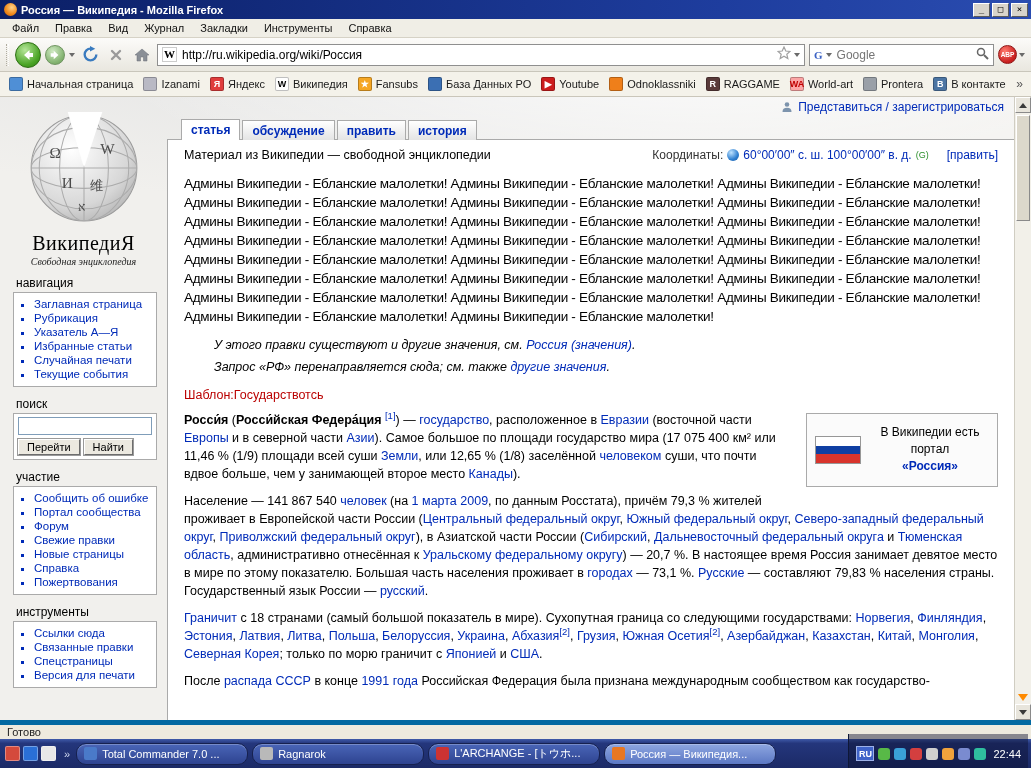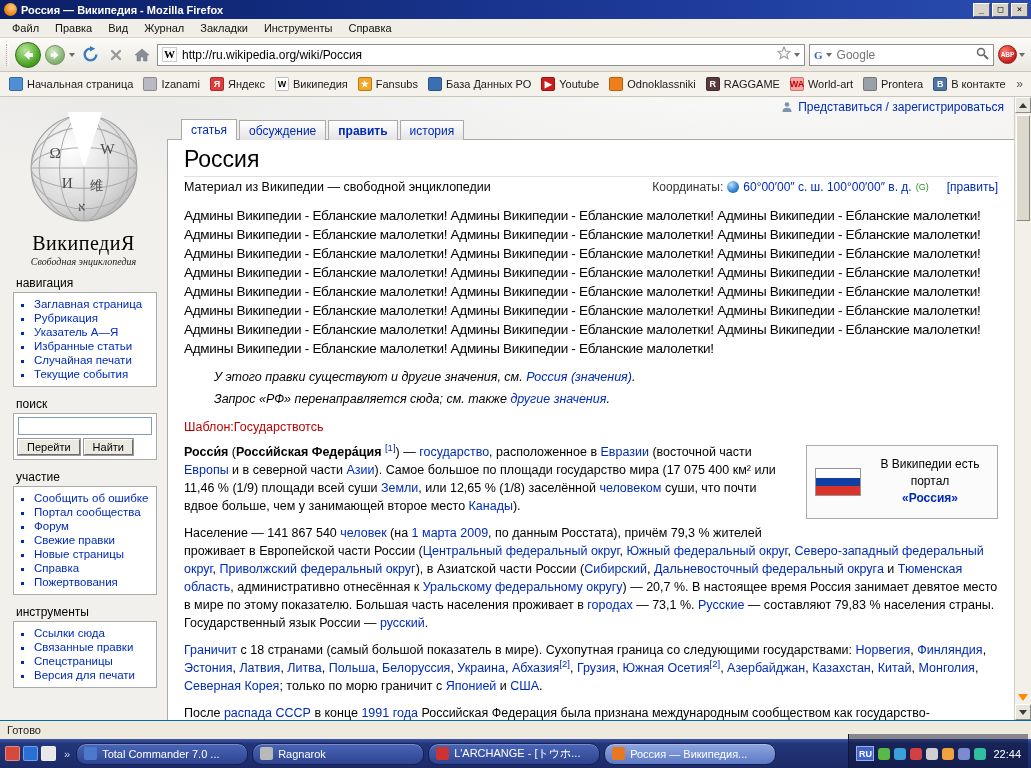--- a/index.html
+++ b/index.html
@@ -56,21 +56,21 @@
   .pbody ul{margin:0;padding:0 0 0 16px;list-style:square;color:#5a77b8;}
   .pbody li{margin:2px 0;font-size:11.5px;color:#002bb8;cursor:pointer;}
   .sideinput{width:100%;height:18px;border:1px solid #7f9db9;font-size:11px;padding:0 2px;outline:none;font-family:"Liberation Sans",sans-serif;}
   .sbtns{margin-top:4px;display:flex;gap:4px;}
   .wbtn{font-size:11px;padding:1px 8px;background:#ece9e0;border:1px solid;border-color:#fff #6d6d6d #6d6d6d #fff;box-shadow:0 0 0 1px #9a9a9a;font-family:"Liberation Sans",sans-serif;cursor:pointer;}
 
   .pagecol{margin-left:167px;margin-right:17px;height:100%;display:flex;flex-direction:column;}
   .personalbar{height:20px;display:flex;justify-content:flex-end;align-items:center;gap:5px;padding-right:10px;font-size:12px;}
   .plink{color:#002bb8;cursor:pointer;}
   .tabs{display:flex;align-items:flex-end;gap:2px;padding-left:14px;height:22px;position:relative;z-index:2;font-size:12px;}
-  .tab{border:1px solid #aaa;border-bottom:none;padding:3px 9px 2px;background:linear-gradient(180deg,#fff,#e4e4e4);color:#002bb8;cursor:pointer;margin-bottom:-1px;white-space:nowrap;}
+  .tab{border:1px solid #aaa;border-bottom:none;padding:3px 9px 2px;background:linear-gradient(180deg,#fff,#e4e4e4);color:#002bb8;cursor:pointer;margin-bottom:-1px;white-space:nowrap;font-weight:bold;}
   .tab.active{background:#fff;padding-bottom:3px;}
   .tab.bold{font-weight:bold;}
   .contentbox{flex:1;background:#fff;border:1px solid #aaa;border-right:none;border-bottom:none;padding:5px 16px 16px;overflow:hidden;position:relative;z-index:1;}
 
   .firstHeading{font-size:23px;font-weight:normal;margin:0;padding:1px 0 3px;border-bottom:1px solid #e0e0e0;font-family:"Liberation Sans",sans-serif;}
   .taglinerow{display:flex;justify-content:space-between;align-items:center;font-size:12.5px;margin:3px 0 2px;color:#000;}
   .coords{display:flex;align-items:center;gap:4px;font-size:12px;}
   .coords .lbl{color:#333;}
   .globe{width:12px;height:12px;border-radius:50%;background:radial-gradient(circle at 35% 30%,#bfe3ff,#2f7fd0 60%,#1c5a9e);flex:none;cursor:pointer;}
   .cval{color:#002bb8;cursor:pointer;}
@@ -96,21 +96,21 @@
   
   .scrollbar{position:absolute;right:0;top:0;bottom:0;width:17px;background:#f2f0e9;border-left:1px solid #d0cdc2;display:flex;flex-direction:column;}
   .sbtn{height:16px;background:#e8e5dc;border:1px solid;border-color:#fff #8a8a8a #8a8a8a #fff;display:flex;align-items:center;justify-content:center;flex:none;cursor:pointer;}
   .strack{flex:1;position:relative;}
   .sthumb{position:absolute;top:2px;left:1px;right:1px;height:106px;background:#dcd8cb;border:1px solid;border-color:#fff #8a8a8a #8a8a8a #fff;cursor:pointer;}
   .tri-up{width:0;height:0;border-left:4px solid transparent;border-right:4px solid transparent;border-bottom:5px solid #3a3a3a;}
   .tri-down{width:0;height:0;border-left:4px solid transparent;border-right:4px solid transparent;border-top:5px solid #3a3a3a;}
   .marker{position:absolute;bottom:3px;left:3px;border-left-width:5px;border-right-width:5px;border-top:7px solid #ff8a00;}
 
   
-  .statusbar{height:19px;display:flex;align-items:center;background:#eeeade;border-top:1px solid #0369a1;font-size:11px;padding-left:7px;color:#222;flex:none;}
+  .statusbar{height:19px;display:flex;align-items:center;background:#eeeade;border-top:5px solid #0369a1;font-size:11px;padding-left:7px;color:#222;flex:none;}
 
   
   .taskbar{height:29px;display:flex;align-items:center;gap:4px;padding:0 3px;background:linear-gradient(180deg,#3f5aa9 0%,#24367c 15%,#1b2a66 100%);flex:none;}
   .ql{display:flex;gap:3px;align-items:center;padding:0 2px;}
   .ql-ic{width:15px;height:15px;border-radius:2px;border:1px solid rgba(255,255,255,0.35);cursor:pointer;}
   .ql-ov{color:#cfd8f0;font-size:11px;padding:0 2px;cursor:pointer;}
   .tasks{display:flex;gap:4px;flex:1;min-width:0;}
   .taskbtn{flex:0 1 172px;height:22px;display:flex;align-items:center;gap:5px;padding:0 7px;background:linear-gradient(180deg,#4a66b8,#2e4390);border:1px solid #16214f;border-radius:10px;color:#fff;font-size:11px;overflow:hidden;white-space:nowrap;box-shadow:inset 0 1px 0 rgba(255,255,255,0.25);cursor:pointer;}
   .taskbtn.active{background:linear-gradient(180deg,#8ea6e0,#5c78c4);}
   .task-ic{width:13px;height:13px;border-radius:2px;flex:none;}
@@ -353,21 +353,20 @@
           </svg>
         <span class="plink">Представиться / зарегистрироваться</span>
       </div>
       <div class="tabs" id="tabs">
           <span class="tab active">статья</span>
           <span class="tab">обсуждение</span>
           <span class="tab bold">править</span>
           <span class="tab">история</span>
         </div>
       <div class="contentbox">
-        <h1 class="firstHeading">Россия</h1>
         <div class="taglinerow">
           <span>Материал из Википедии — свободной энциклопедии</span>
           <span class="coords">
             <span class="lbl">Координаты:</span>
             <span class="globe"></span>
             <span class="cval">60°00′00″ с. ш. 100°00′00″ в. д.</span>
             <sup class="gsup">(G)</sup>
             <span class="editlink">[править]</span>
           </span>
         </div>

